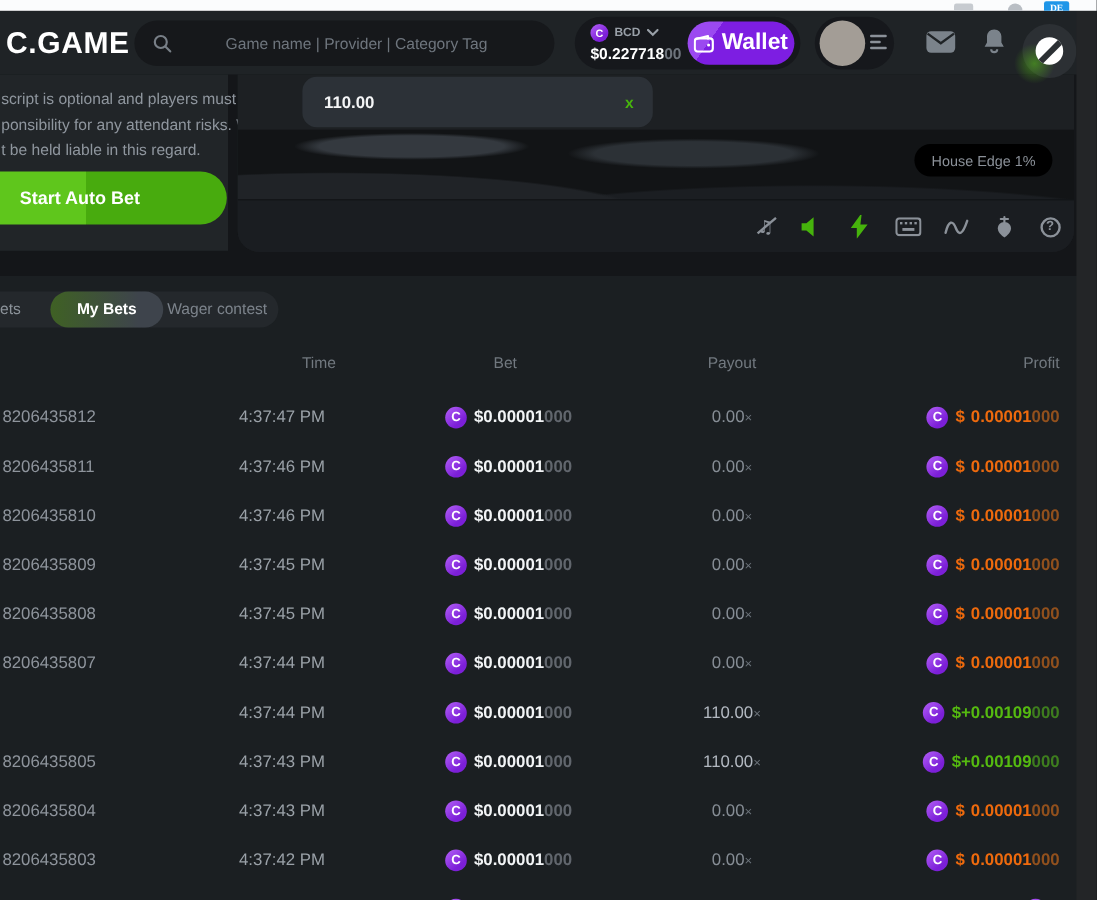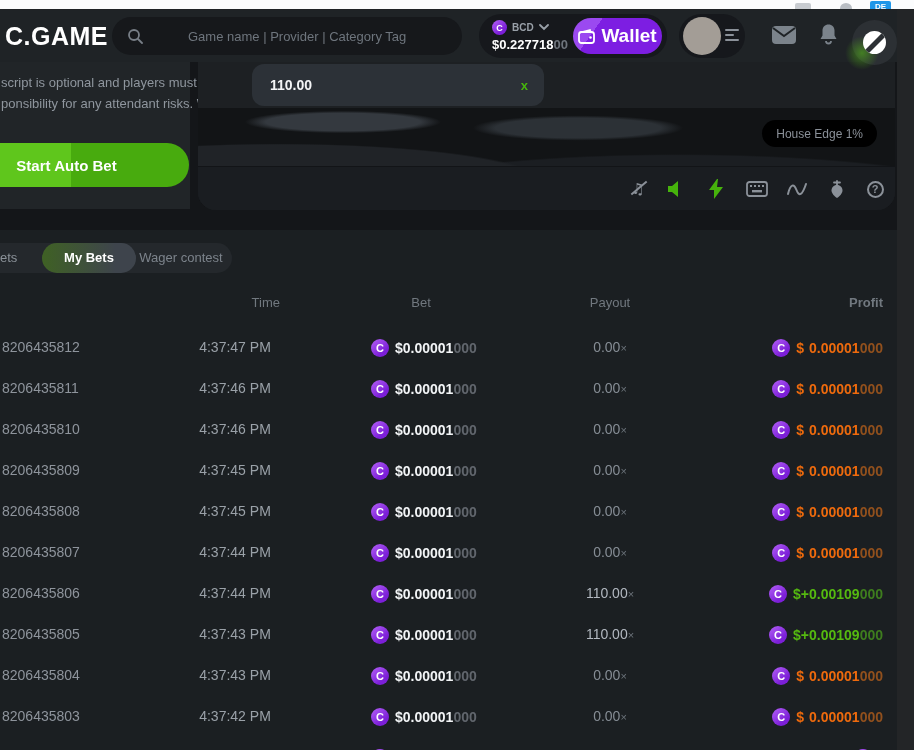--- a/index.html
+++ b/index.html
@@ -8,21 +8,21 @@
     position:relative;
     background:#141619;
     font-family:"Liberation Sans", sans-serif;
     -webkit-font-smoothing:antialiased;
   }
   
   .browser-strip { position:absolute; top:0; left:0; width:914px; height:9px; background:#fbfcfd; overflow:hidden; z-index:40; }
   .ext-icon1 { position:absolute; left:795px; top:3px; width:16px; height:10px; background:#c7cbd0; border-radius:2px; }
   .ext-icon2 { position:absolute; left:840px; top:3px; width:12px; height:11px; background:#b9bec4; border-radius:50%; }
   .de-badge { position:absolute; left:870px; top:1px; width:21px; height:12px; background:#1f96e8; border-radius:2px;
-    color:#fff; font-size:8px; font-weight:bold; text-align:center; line-height:12px; }
+    color:#fff; font-size:8px; font-weight:bold; text-align:center; line-height:12px;font-family:Liberation Serif, serif; }
   
   .site-header { position:absolute; top:9px; left:0; width:914px; height:53px; background:#1f2326; z-index:30; }
   .logo { position:absolute; left:5px; top:13px; color:#ffffff; font-size:25px; font-weight:800; letter-spacing:.5px; }
   .search-pill { position:absolute; left:112px; top:8px; width:350px; height:38px; border-radius:19px; background:#16181b;
     display:flex; align-items:center; padding-left:15px; gap:9px; }
   .search-pill input { background:transparent; border:none; outline:none; color:#aab0b8; font-size:13px; width:280px;
     font-family:"Liberation Sans",sans-serif;margin-left:36px; }
   .search-pill input::placeholder { color:#6e757d; }
   .hdr-pill { position:absolute; top:5px; height:44px; background:#16181c; border-radius:22px; }
   .pill-currency { left:479px; width:188px; }
@@ -98,21 +98,21 @@
   .tab { position:absolute; top:0; height:30px; line-height:30px; font-size:13px; background:none; border:none; cursor:pointer;
     font-family:"Liberation Sans",sans-serif; }
   .tab-allbets { left:70px; color:#8b9299; }
   .tab-mybets { left:112px; width:94px; border-radius:15px; color:#fff; font-weight:bold; text-align:center;
     background:linear-gradient(90deg,#3f6124 0%,#3e444c 78%); }
   .tab-wager { left:205px; width:92px; text-align:center; color:#7c838b; }
   .thead { position:absolute; left:0; top:65px; width:914px; height:20px; color:#71787f; font-size:13px; }
   .th-time { position:absolute; left:190px; width:90px; text-align:right; }
   .th-bet { position:absolute; left:371px; width:100px; text-align:center; }
   .th-payout { position:absolute; left:560px; width:100px; text-align:center; }
-  .th-profit { position:absolute; right:31px;font-weight:bold; }
+  .th-profit { position:absolute; right:31px; }
   .tbody { position:absolute; left:0; top:97px; width:914px; }
   .trow { position:relative; height:41px; }
   .c-id { position:absolute; left:2px; top:0; line-height:41px; color:#8e949c; font-size:14px; }
   .c-time { position:absolute; left:190px; top:0; width:90px; line-height:41px; text-align:center; color:#9aa1a8; font-size:14px; }
   .c-bet { position:absolute; left:371px; top:0; height:41px; display:flex; align-items:center; gap:6px; }
   .bet-main { color:#f2f4f6; font-weight:bold; font-size:14px; }
   .bet-dim { color:#61666d; font-weight:bold; font-size:14px; }
   .c-payout { position:absolute; left:560px; top:0; width:100px; line-height:41px; text-align:center; color:#868d95; font-size:14px; }
   .payout-x { font-size:11px; color:#6c737b; }
   .win .c-payout { color:#b2b8c0; }
@@ -195,20 +195,21 @@
     <span class="support-glyph"></span>
   </button>
 </div>
 
 <div class="scrollbar-track"></div>
 
 <div class="sidebar-panel">
   <div class="disclaimer">
     <div>script is optional and players must take</div>
     <div>ponsibility for any attendant risks. We</div>
+    <div>t be held liable in this regard.</div>
   </div>
   <button class="start-btn">Start Auto Bet</button>
 </div>
 
 <div class="game-panel">
   <div class="ginput ginput-payout">
     <input type="text" value="110.00" style="">
     <span class="gsuffix">x</span>
   </div>
 
@@ -349,21 +350,20 @@
       <span><span class="bet-main">$0.00001</span><span class="bet-dim">000</span></span>
     </span>
     <span class="c-payout"><span>0.00</span><span class="payout-x">×</span></span>
     <span class="c-profit">
       <span class="coin coin-18"></span>
       <span><span class="profit-text">$</span><span class="profit-text profit-main">0.00001</span><span class="profit-dim">000</span></span>
     </span>
   </div>
 
   <div class="trow win">
-    <span class="c-id">8206435806</span>
     <span class="c-time">4:37:44 PM</span>
     <span class="c-bet">
       <span class="coin coin-18"></span>
       <span><span class="bet-main">$0.00001</span><span class="bet-dim">000</span></span>
     </span>
     <span class="c-payout"><span>110.00</span><span class="payout-x">×</span></span>
     <span class="c-profit">
       <span class="coin coin-18"></span>
       <span><span class="profit-text">$</span><span class="profit-text profit-main">+0.00109</span><span class="profit-dim">000</span></span>
     </span>

